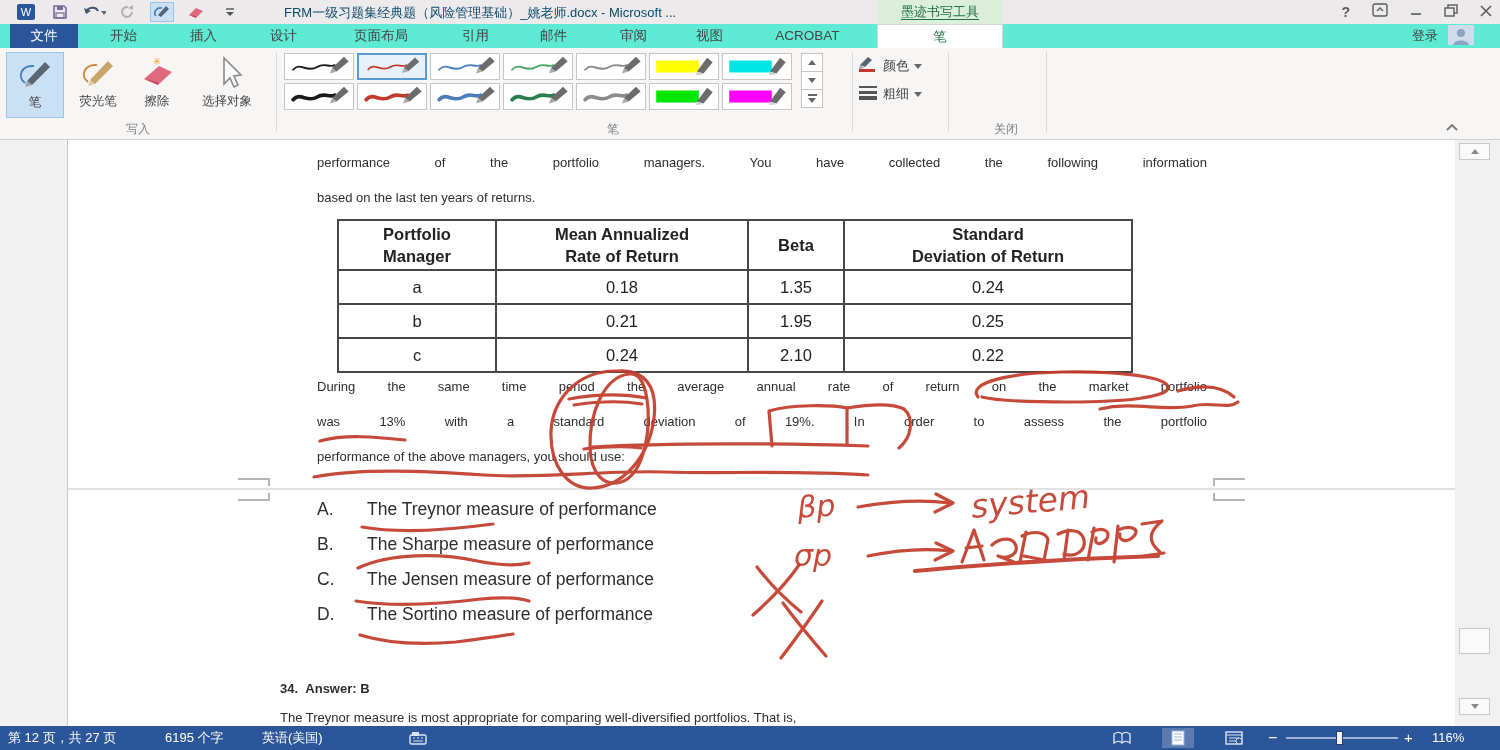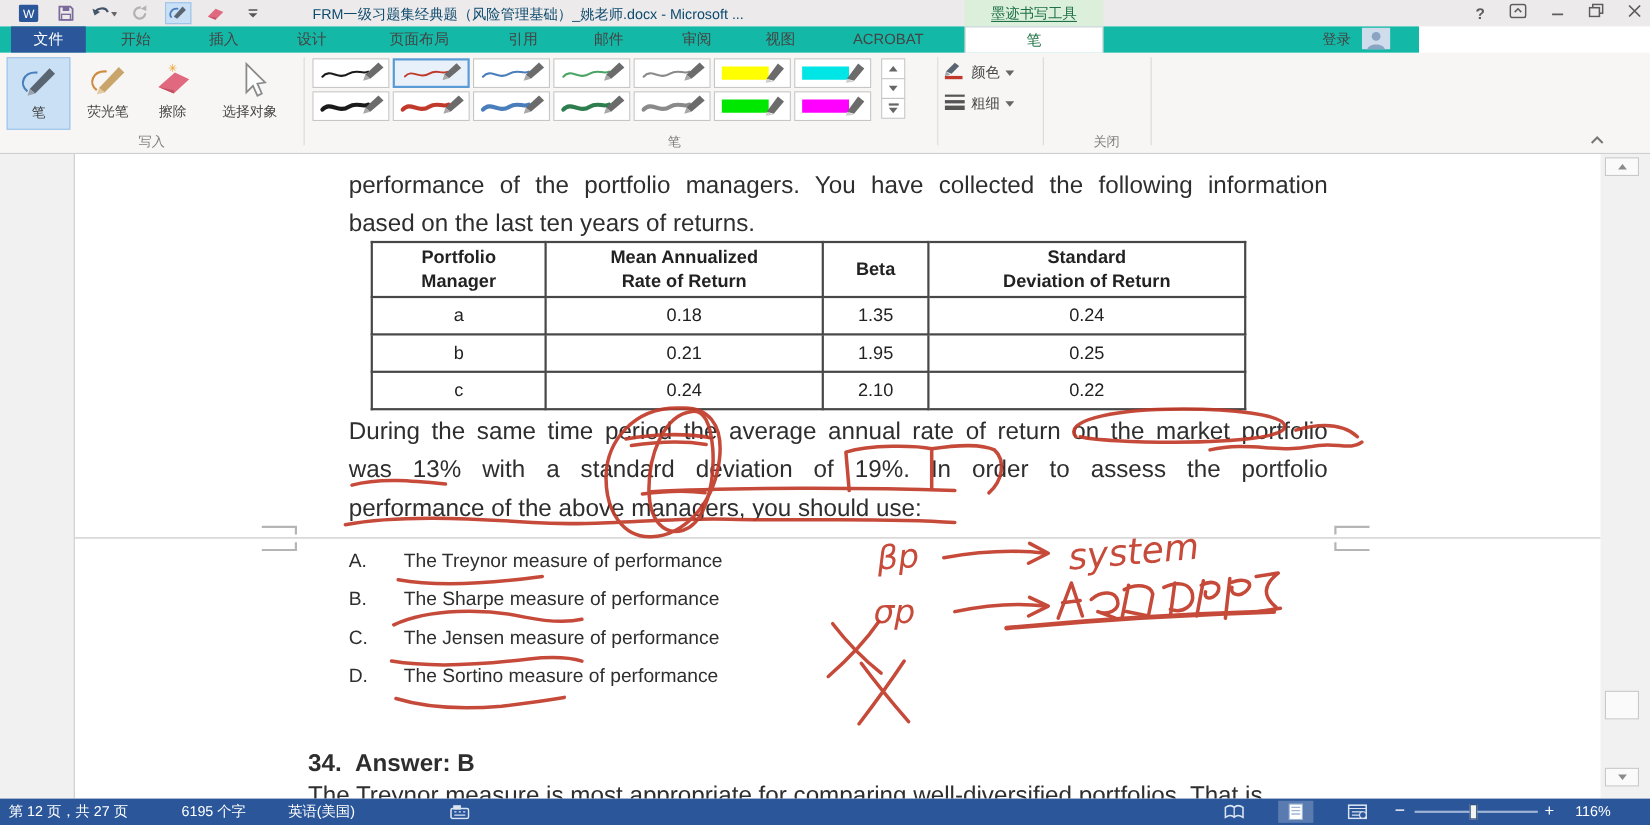--- a/index.html
+++ b/index.html
@@ -9,21 +9,21 @@
   .qat{position:absolute;left:14px;top:0;height:24px;display:flex;align-items:center;gap:10px;}
   .qbtn{width:24px;height:20px;display:flex;align-items:center;justify-content:center;}
   .qbtn.on{background:#c9e0f5;border:1px solid #9cc3e8;box-sizing:border-box;}
   .doc-title{position:absolute;left:284px;top:4px;font-size:13px;color:#0c4a6e;white-space:nowrap;}
   .ctx-header{position:absolute;left:877px;top:0;width:126px;height:24px;background:#dcefdb;color:#1e7145;
     font-size:13px;text-align:center;line-height:24px;}
   .ctx-header span{border-bottom:1px solid #1e7145;}
   .win-controls{position:absolute;right:8px;top:0;height:24px;display:flex;align-items:center;gap:22px;color:#5c5c5c;}
   .help-glyph{font-size:14px;font-weight:bold;color:#5c5c5c;}
   
-  .tabrow{position:absolute;left:0;top:24px;width:1290px;height:24px;background:#14b8a6;}
+  .tabrow{position:absolute;left:0;top:24px;width:1500px;height:24px;background:#5eead4;}
   .rtab{display:inline-block;height:24px;line-height:24px;text-align:center;font-size:13.5px;color:#444;cursor:default;}
   .rtab.file{background:#2b579a;color:#fff;}
   .rtab.pen-active{position:absolute;left:877px;top:0;width:126px;background:#fff;color:#217346;
     border:1px solid #d5d5d5;border-bottom:none;box-sizing:border-box;}
   .signin{position:absolute;right:26px;top:0;height:24px;display:flex;align-items:center;gap:10px;font-size:13px;color:#444;}
   
   .ribbon{position:absolute;left:0;top:48px;width:1500px;height:92px;background:#f7f6f5;border-bottom:1px solid #cfcfcf;box-sizing:border-box;}
   .rdivider{position:absolute;top:4px;height:80px;width:1px;background:#dadada;}
   .wbtn{position:absolute;top:4px;height:66px;text-align:center;font-size:12.5px;color:#444;}
   .wbtn .wicon{margin:3px auto 2px auto;width:40px;height:36px;}
@@ -39,21 +39,21 @@
   .tri-up{width:0;height:0;border-left:4px solid transparent;border-right:4px solid transparent;border-bottom:5px solid #666;}
   .tri-dn{width:0;height:0;border-left:4px solid transparent;border-right:4px solid transparent;border-top:5px solid #666;}
   .more-bar{width:9px;height:2px;background:#666;margin-bottom:2px;}
   .fmt-row{position:absolute;height:24px;display:flex;align-items:center;gap:5px;font-size:13px;color:#444;}
   .caret{width:0;height:0;border-left:4px solid transparent;border-right:4px solid transparent;border-top:5px solid #666;}
   .stopbtn{position:absolute;left:968px;top:2px;width:76px;height:70px;text-align:center;font-size:12.5px;color:#444;line-height:14px;}
   .collapse-btn{position:absolute;left:1440px;top:70px;width:24px;height:18px;display:flex;align-items:center;justify-content:center;}
   
   .docarea{position:absolute;left:0;top:140px;width:1500px;height:586px;background:#f1f1f1;overflow:hidden;}
   .page{position:absolute;left:67px;top:0;width:1388px;height:586px;background:#fff;border-left:1px solid #c9c9c9;}
-  .dline{position:absolute;font-size:22px;color:#2e2e2e;white-space:nowrap;}
+  .dline{position:absolute;font-size:13px;color:#2e2e2e;white-space:nowrap;}
   .just{width:890px;text-align:justify;text-align-last:justify;white-space:normal;}
   table.qt{position:absolute;left:337px;top:79px;border-collapse:collapse;font-size:16.5px;color:#222;}
   table.qt th,table.qt td{border:2px solid #474747;text-align:center;padding:0;}
   table.qt th{height:48px;font-weight:bold;white-space:pre-line;line-height:22px;}
   table.qt td{height:32px;}
   .opt{position:absolute;left:317px;font-size:17.5px;color:#2e2e2e;white-space:nowrap;}
   .opt .ol{display:inline-block;width:50px;}
   .scrollbar{position:absolute;left:1455px;top:0;width:45px;height:586px;background:#f1f1f1;}
   .sbtn{position:absolute;left:4px;width:31px;background:#fafafa;border:1px solid #c9c9c9;box-sizing:border-box;
     display:flex;align-items:center;justify-content:center;}

